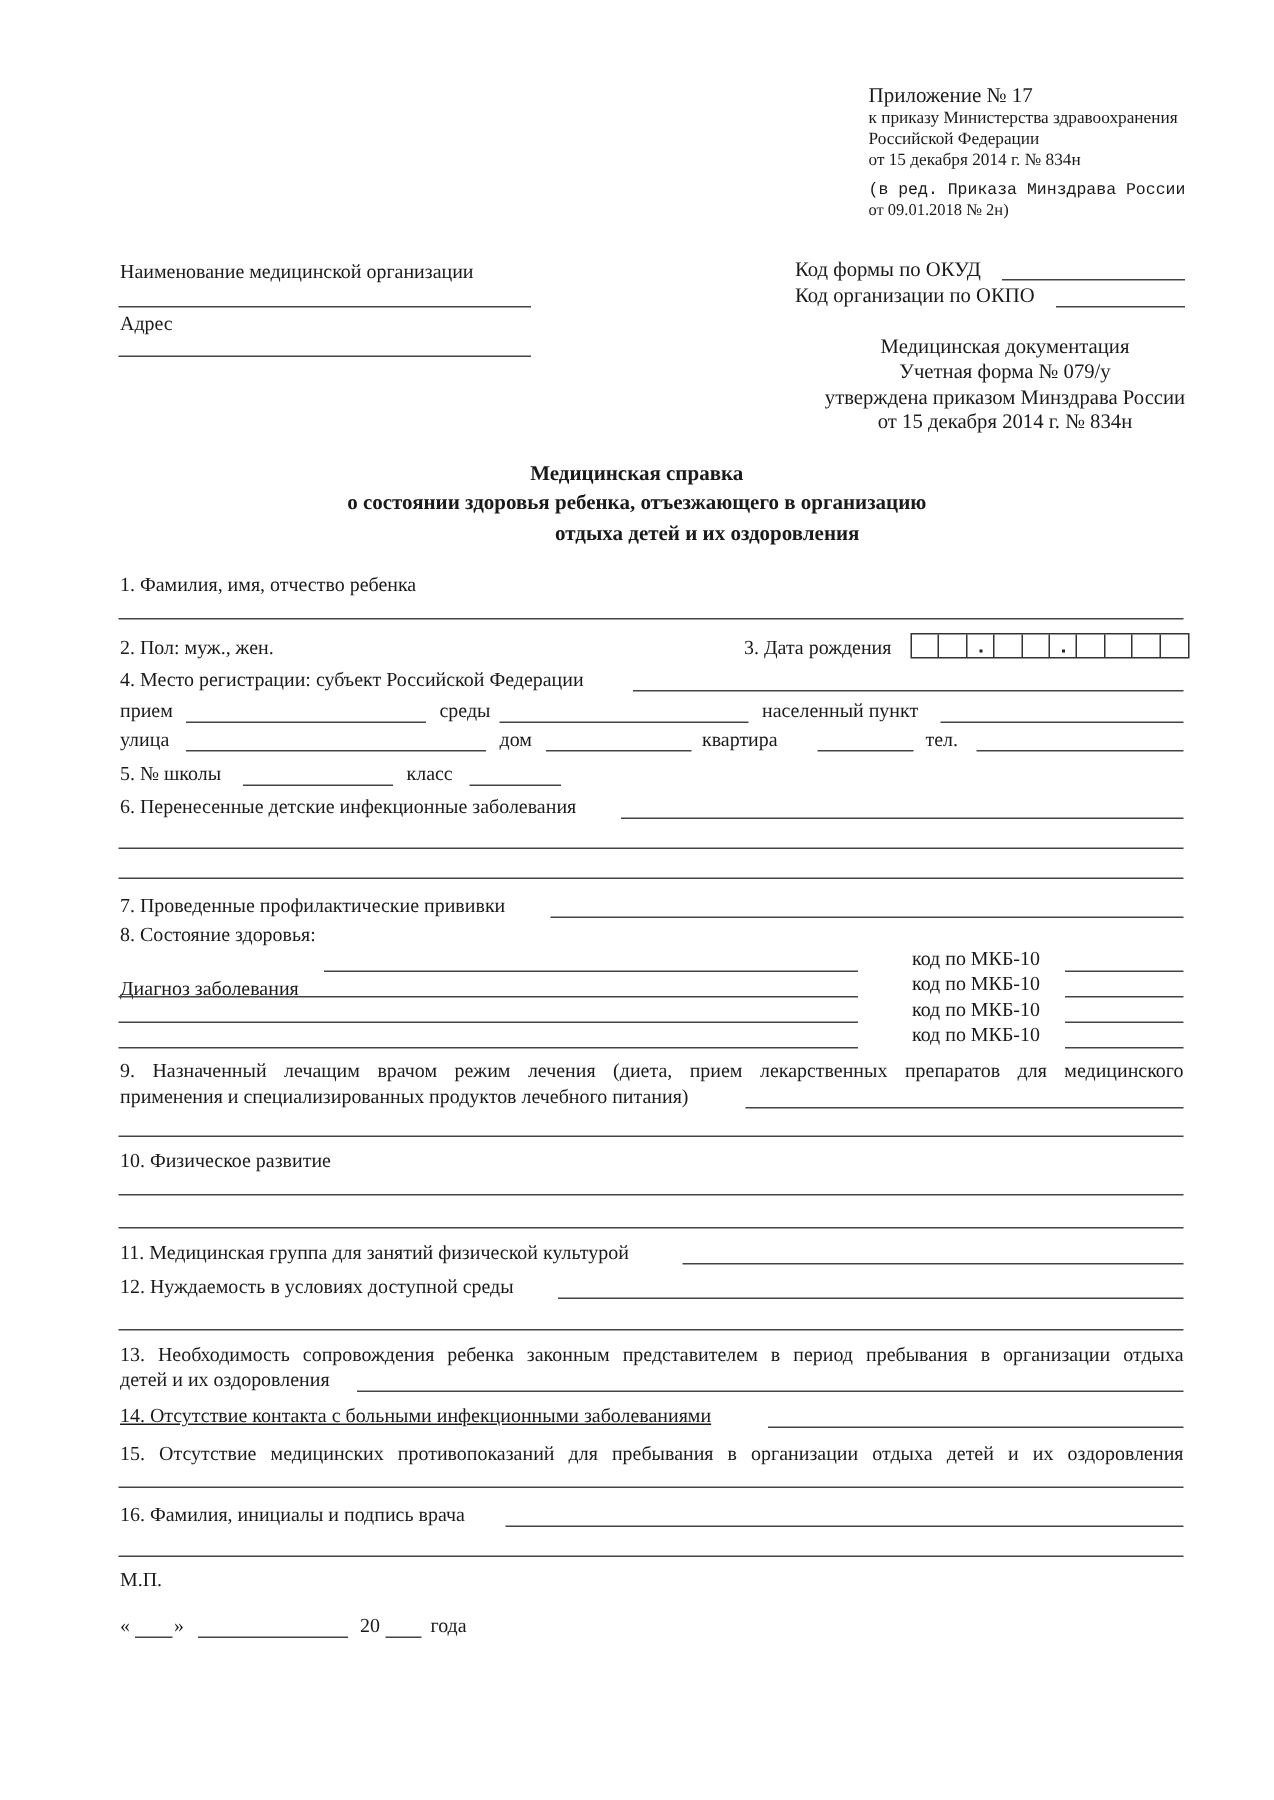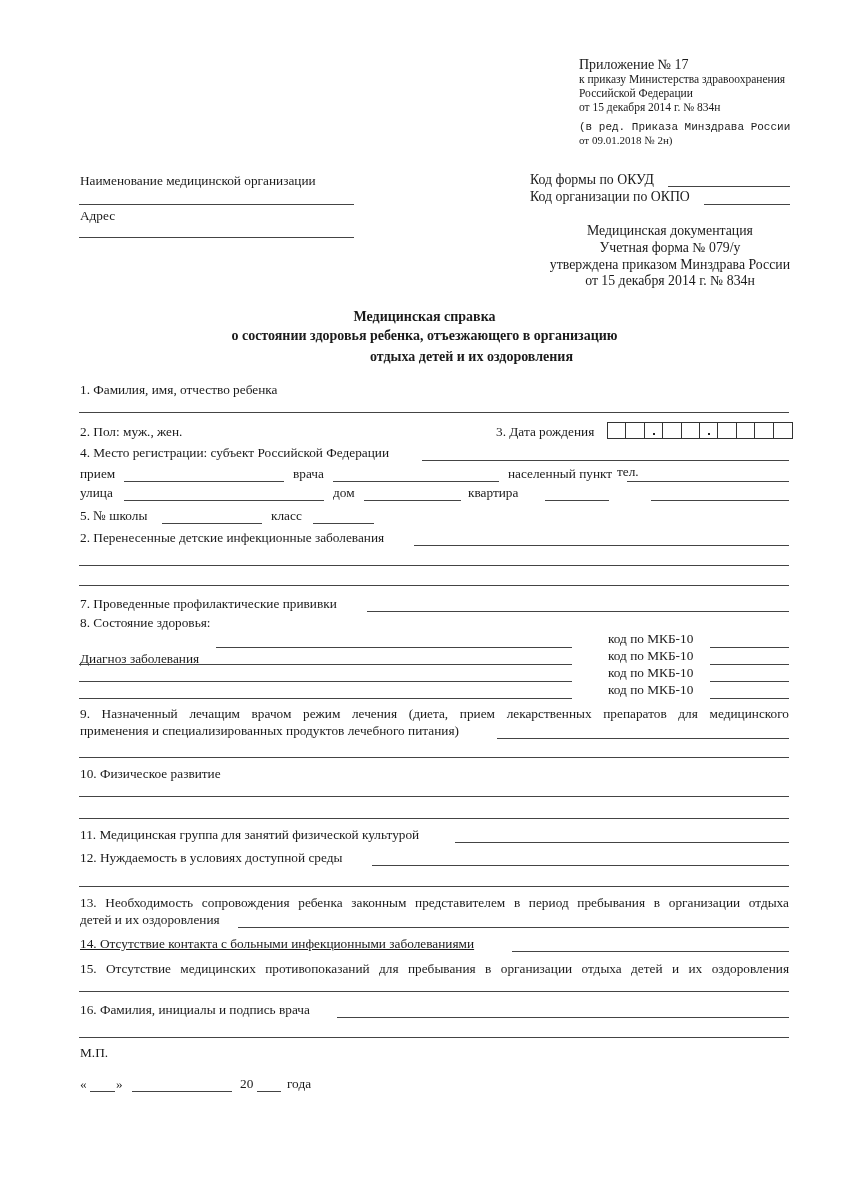--- a/index.html
+++ b/index.html
@@ -73,40 +73,40 @@
   <div class="cell"></div>
   <div class="cell"></div>
   <div class="cell"></div>
 </div>
 
 <div class="abs t" style="left:80px;top:445px;">4. Место регистрации: субъект Российской Федерации</div>
 <div class="hr" style="left:422px;width:367px;top:460px;"></div>
 
 <div class="abs t" style="left:80px;top:466px;">прием</div>
 <div class="hr" style="left:124px;width:160px;top:481px;"></div>
-<div class="abs t" style="left:293px;top:466px;">врача</div>
+<div class="abs t" style="left:293px;top:466px;">среды</div>
 <div class="hr" style="left:333px;width:166px;top:481px;"></div>
 <div class="abs t" style="left:508px;top:466px;">населенный пункт</div>
 <div class="hr" style="left:627px;width:162px;top:481px;"></div>
 
 <div class="abs t" style="left:80px;top:485px;">улица</div>
 <div class="hr" style="left:124px;width:200px;top:500px;"></div>
 <div class="abs t" style="left:333px;top:485px;">дом</div>
 <div class="hr" style="left:364px;width:97px;top:500px;"></div>
 <div class="abs t" style="left:468px;top:485px;">квартира</div>
 <div class="hr" style="left:545px;width:64px;top:500px;"></div>
-<div class="abs t" style="left:617px;top:464px;">тел.</div>
+<div class="abs t" style="left:617px;top:485px;">тел.</div>
 <div class="hr" style="left:651px;width:138px;top:500px;"></div>
 
 <div class="abs t" style="left:80px;top:508px;">5. № школы</div>
 <div class="hr" style="left:162px;width:100px;top:523px;"></div>
 <div class="abs t" style="left:271px;top:508px;">класс</div>
 <div class="hr" style="left:313px;width:61px;top:523px;"></div>
 
-<div class="abs t" style="left:80px;top:530px;">2. Перенесенные детские инфекционные заболевания</div>
+<div class="abs t" style="left:80px;top:530px;">6. Перенесенные детские инфекционные заболевания</div>
 <div class="hr" style="left:414px;width:375px;top:545px;"></div>
 <div class="hr" style="left:79px;width:710px;top:565px;"></div>
 <div class="hr" style="left:79px;width:710px;top:585px;"></div>
 
 <div class="abs t" style="left:80px;top:596px;">7. Проведенные профилактические прививки</div>
 <div class="hr" style="left:367px;width:422px;top:611px;"></div>
 
 <div class="abs t" style="left:80px;top:615px;">8. Состояние здоровья:</div>
 <div class="abs t" style="left:80px;top:631px;margin-top:20px;">Диагноз заболевания</div>
 <div class="hr" style="left:216px;width:356px;top:647px;"></div>

